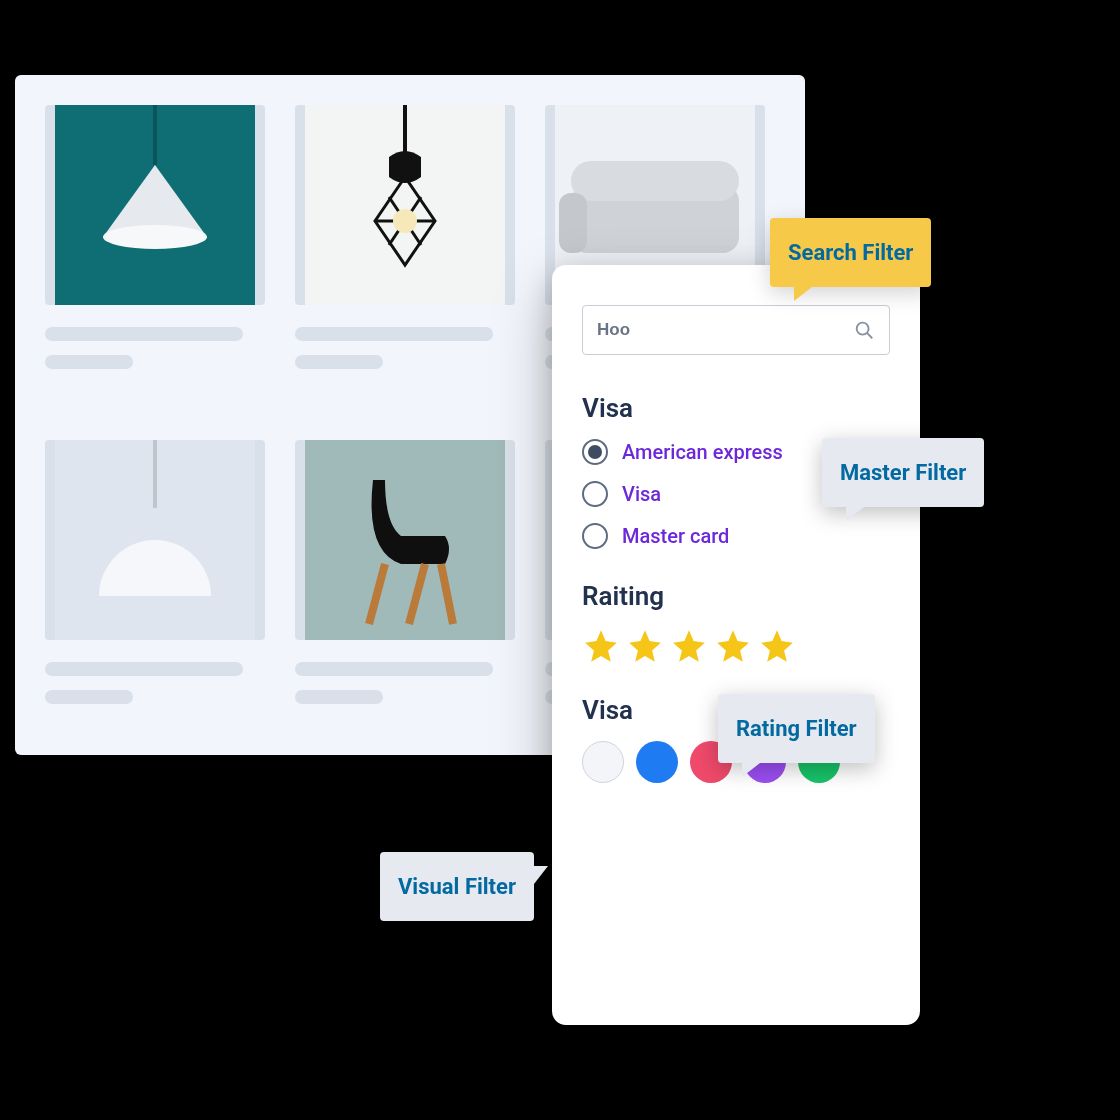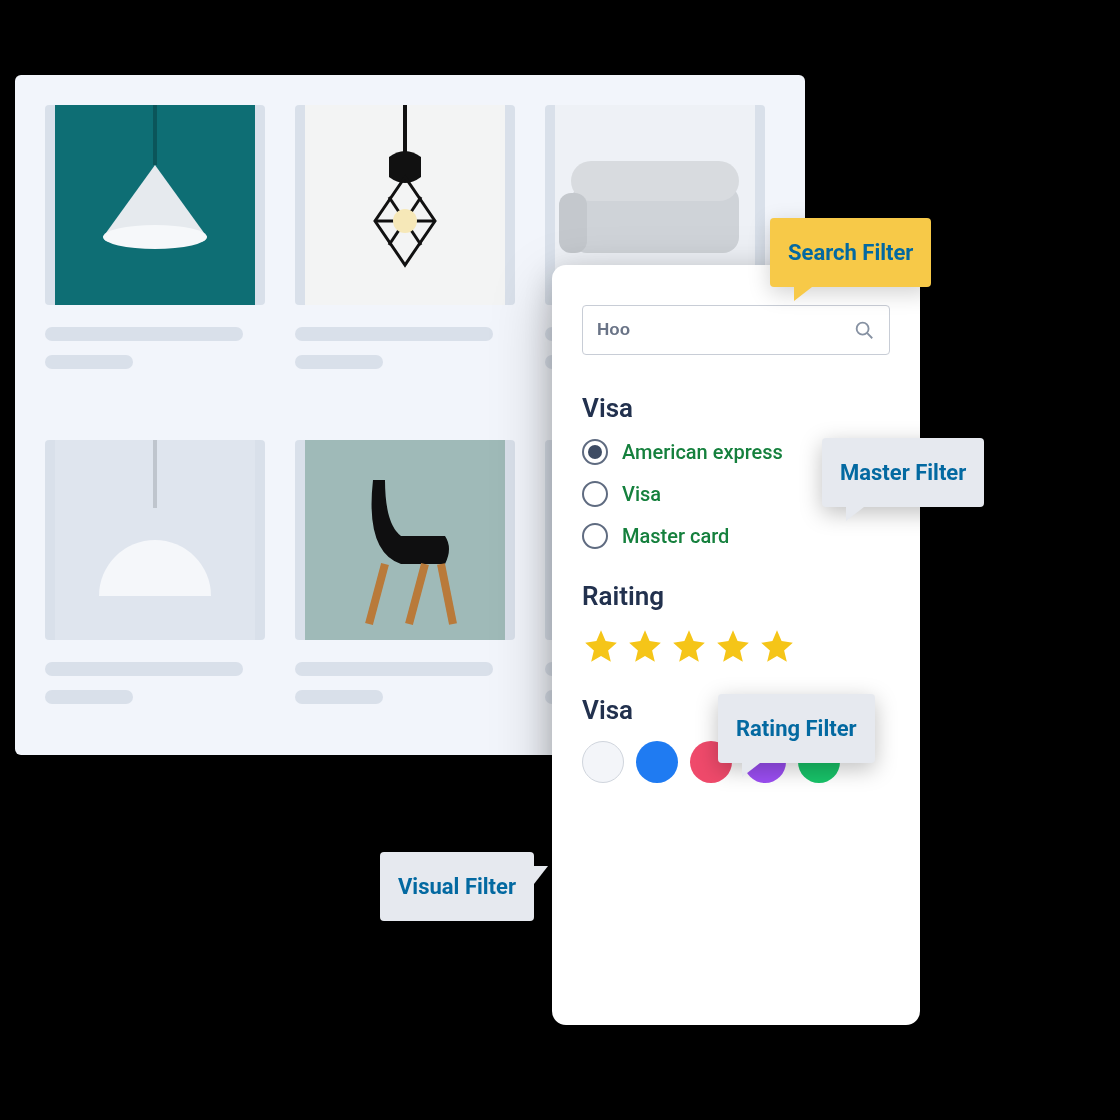--- a/index.html
+++ b/index.html
@@ -87,21 +87,21 @@
   }
   .search-field .mag {
     width: 22px; height: 22px; color: #8691a2;
   }
 
   .radio-list { margin-top: 8px; }
   .radio-item {
     display: flex; align-items: center;
     gap: 14px;
     margin: 16px 0;
-    color: #15803d;
+    color: #6d28d9;
     font-size: 20px;
     font-weight: 500;
     cursor: pointer;
   }
   .radio-circle {
     width: 26px; height: 26px;
     border: 2px solid #5f6b80;
     border-radius: 50%;
     display: inline-flex; align-items: center; justify-content: center;
   }

